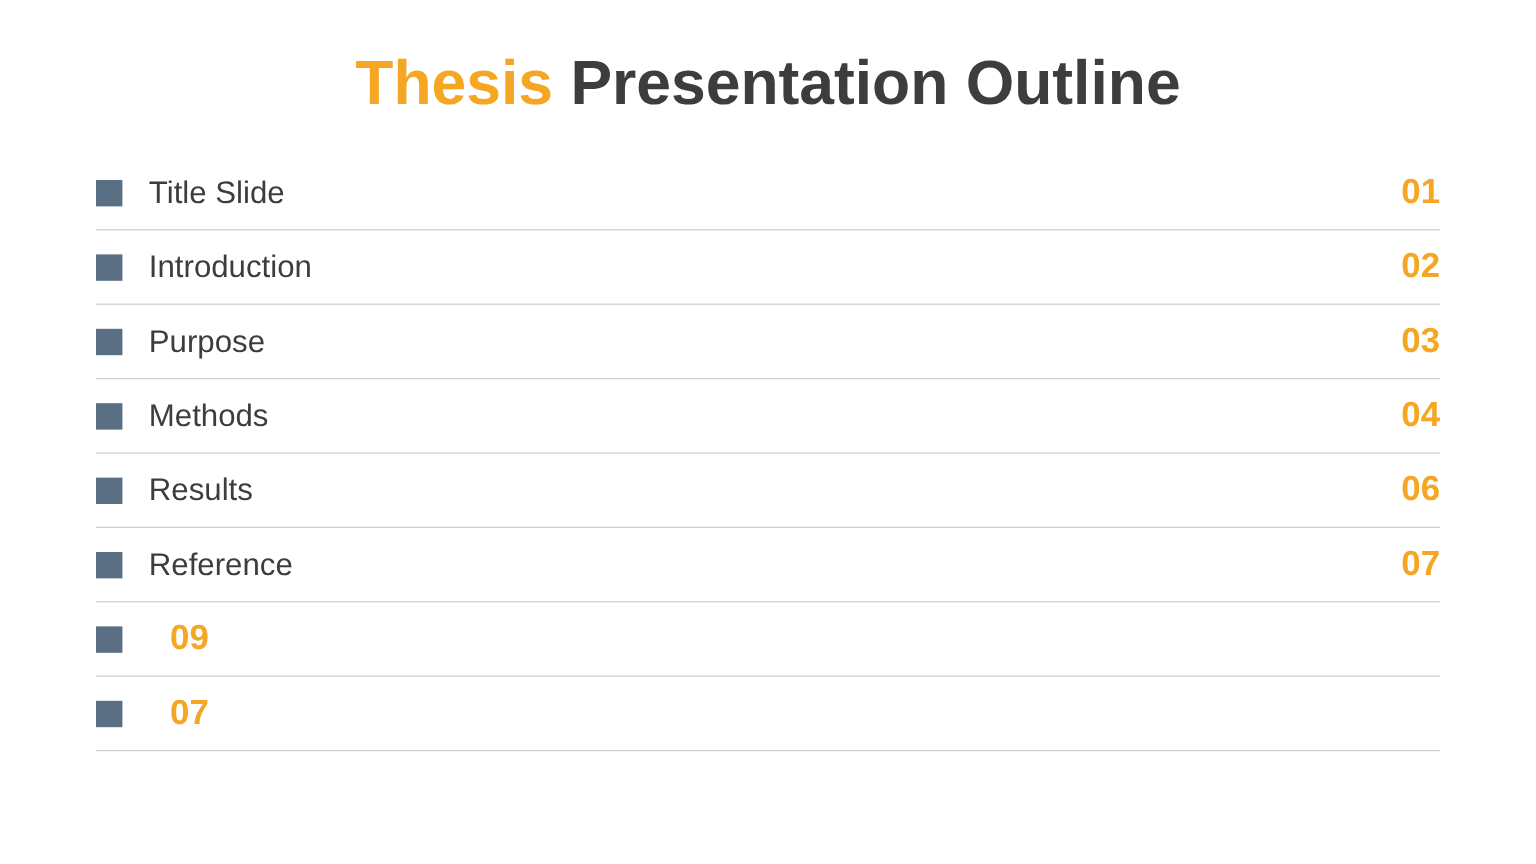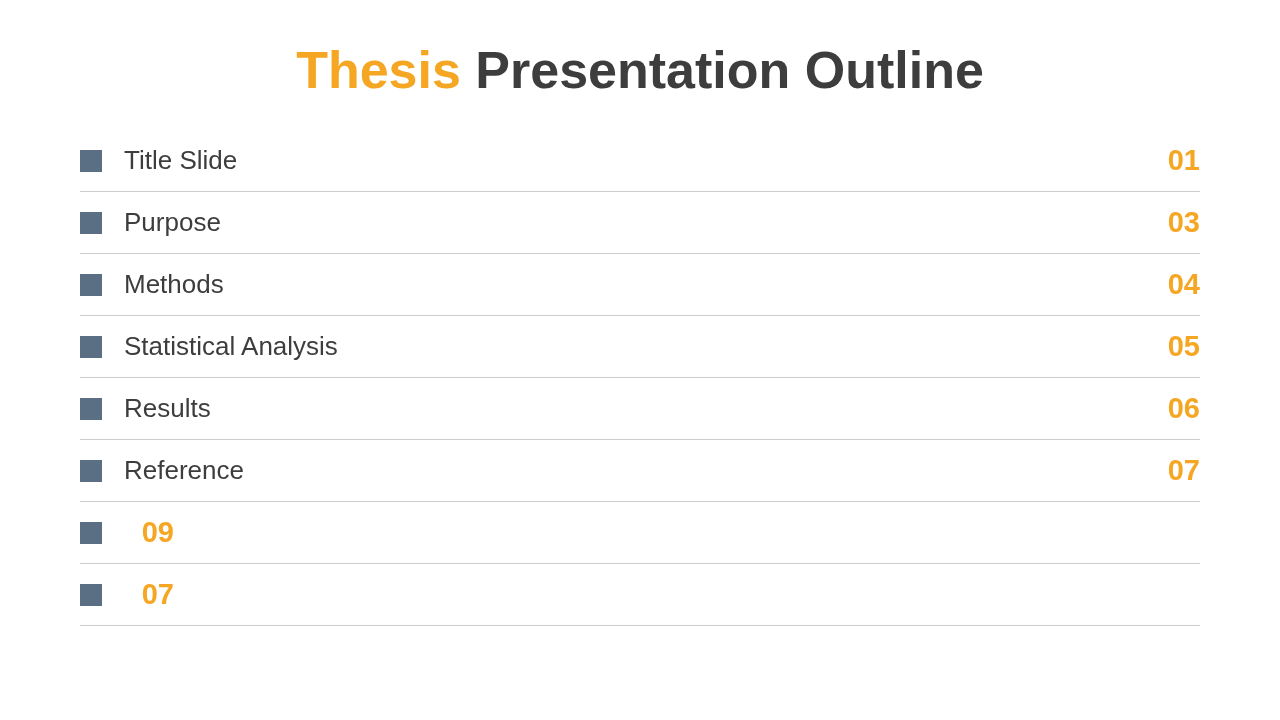--- a/index.html
+++ b/index.html
@@ -86,32 +86,32 @@
 </div>
 
 <ul class="outline-list" id="outline-list">
     <li class="outline-item">
       <div class="item-icon"></div>
       <span class="item-label">Title Slide</span>
       <span class="item-number">01</span>
     </li>
     <li class="outline-item">
       <div class="item-icon"></div>
+      <span class="item-label">Introduction</span>
+      <span class="item-number">02</span>
+    </li>
+    <li class="outline-item">
+      <div class="item-icon"></div>
       <span class="item-label">Purpose</span>
       <span class="item-number">03</span>
     </li>
     <li class="outline-item">
       <div class="item-icon"></div>
       <span class="item-label">Methods</span>
       <span class="item-number">04</span>
-    </li>
-    <li class="outline-item">
-      <div class="item-icon"></div>
-      <span class="item-label">Statistical Analysis</span>
-      <span class="item-number">05</span>
     </li>
     <li class="outline-item">
       <div class="item-icon"></div>
       <span class="item-label">Results</span>
       <span class="item-number">06</span>
     </li>
     <li class="outline-item">
       <div class="item-icon"></div>
       <span class="item-label">Reference</span>
       <span class="item-number">07</span>

